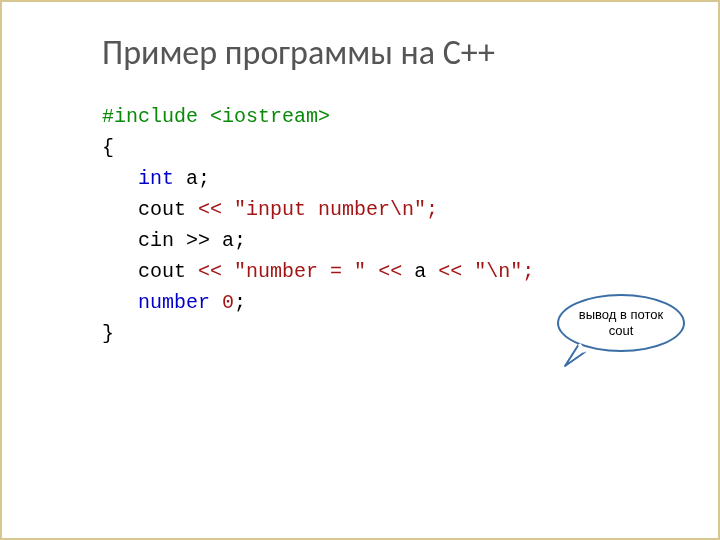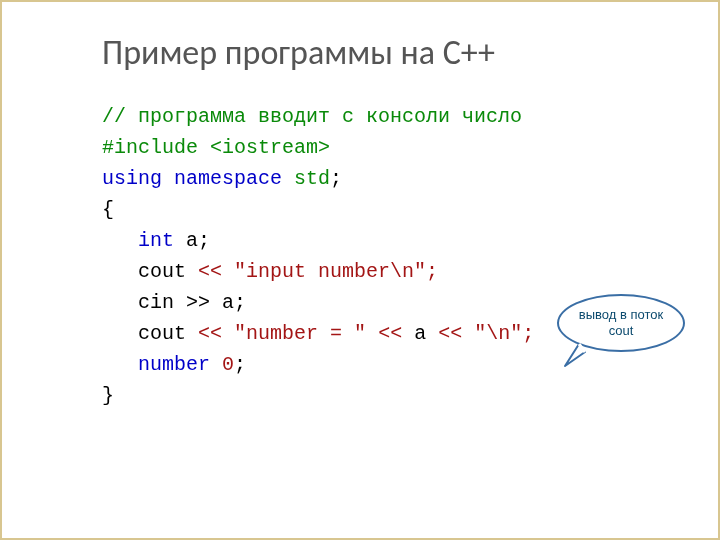--- a/index.html
+++ b/index.html
@@ -47,42 +47,40 @@
       border-radius: 50%;
       width: 128px;
       height: 58px;
       display: flex;
       flex-direction: column;
       align-items: center;
       justify-content: center;
       font-family: Arial, sans-serif;
       font-size: 13px;
       line-height: 1.25;
-      color: #0c4a6e;
+      color: #000000;
       background: #fff;
       text-align: center;
     }
     .callout-tail {
       position: absolute;
       left: 6px;
       top: 48px;
       width: 26px;
       height: 26px;
     }
   </style>
 </head>
 <body>
 
 <div class="slide">
   <h1 class="title">Пример программы на С++</h1>
 
   <div class="code-block">
-    <div class="code-line"><span class="tok-comment">// программа вводит с консоли число</span></div>
     <div class="code-line"><span class="tok-preproc">#include</span> <span class="tok-preproc">&lt;iostream&gt;</span></div>
-    <div class="code-line"><span class="tok-keyword">using</span> <span class="tok-keyword">namespace</span> <span class="tok-preproc">std</span><span class="tok-op">;</span></div>
     <div class="code-line"><span class="tok-ident">{</span></div>
     <div class="code-line">   <span class="tok-keyword">int</span> <span class="tok-ident">a</span><span class="tok-op">;</span></div>
     <div class="code-line">   <span class="tok-ident">cout</span> <span class="tok-string">&lt;&lt;</span> <span class="tok-string">"input number\n"</span><span class="tok-string">;</span></div>
     <div class="code-line">   <span class="tok-ident">cin</span> <span class="tok-ident">&gt;&gt;</span> <span class="tok-ident">a</span><span class="tok-op">;</span></div>
     <div class="code-line">   <span class="tok-ident">cout</span> <span class="tok-string">&lt;&lt;</span> <span class="tok-string">"number = "</span> <span class="tok-string">&lt;&lt;</span> <span class="tok-ident">a</span> <span class="tok-string">&lt;&lt;</span> <span class="tok-string">"\n"</span><span class="tok-string">;</span></div>
     <div class="code-line">   <span class="tok-keyword">number</span> <span class="tok-number">0</span><span class="tok-op">;</span></div>
     <div class="code-line"><span class="tok-ident">}</span></div>
   </div>
 </div>
 

